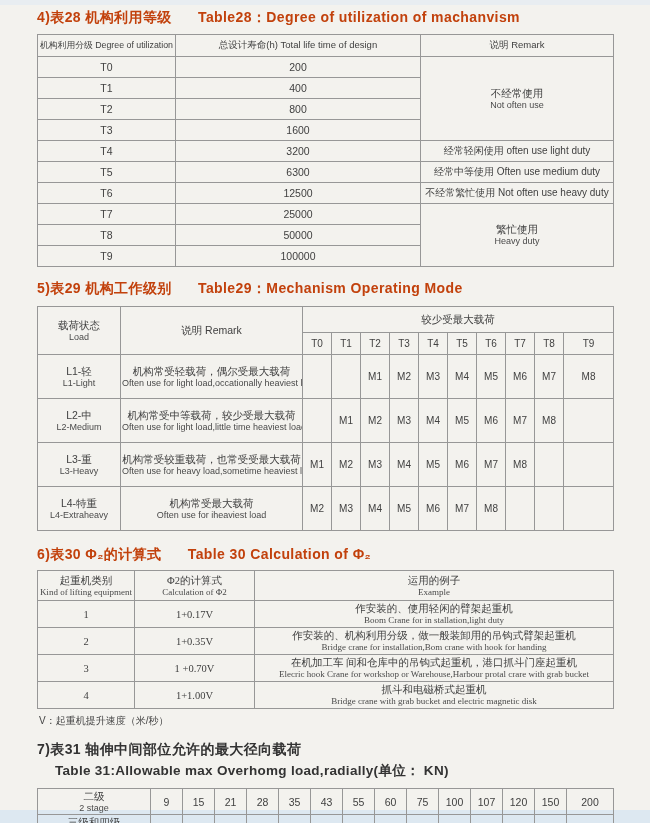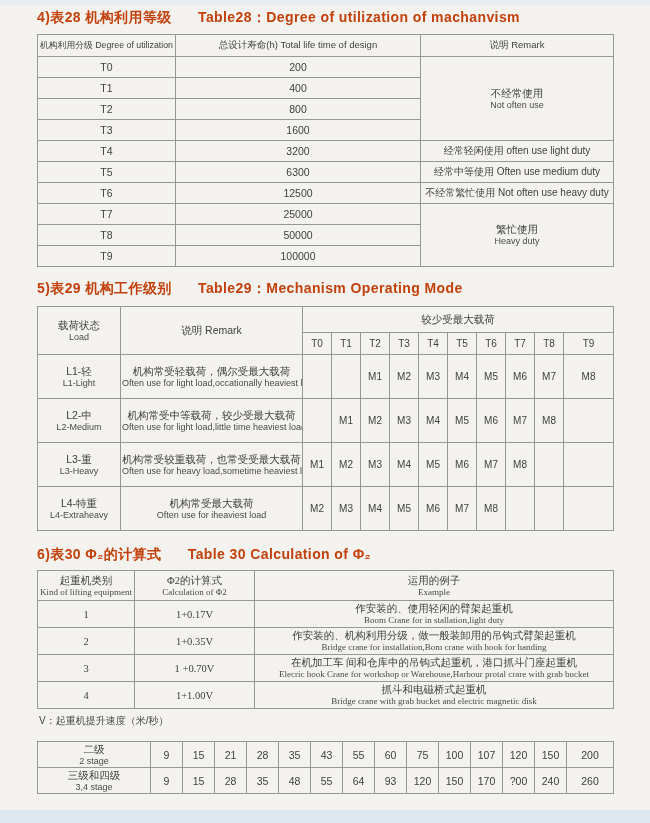--- a/index.html
+++ b/index.html
@@ -308,20 +308,22 @@
       <td>1+1.00V</td>
       <td>
         <div class="zh2">抓斗和电磁桥式起重机</div>
         <div class="en2">Bridge crane with grab bucket and electric magnetic disk</div>
       </td>
     </tr>
   </tbody>
     </table>
   <div class="footnote">V：起重机提升速度（米/秒）</div>
 
+  <div class="t31-title-zh">7)表31 轴伸中间部位允许的最大径向载荷</div>
+  <div class="t31-title-en">Table 31:Allowable max Overhomg load,radially(单位： KN)</div>
 
   <table id="t31">
     <colgroup>
       <col style="width:113px">
       <col style="width:32px">
         <col style="width:32px">
         <col style="width:32px">
         <col style="width:32px">
       <col style="width:32px">
         <col style="width:32px">

